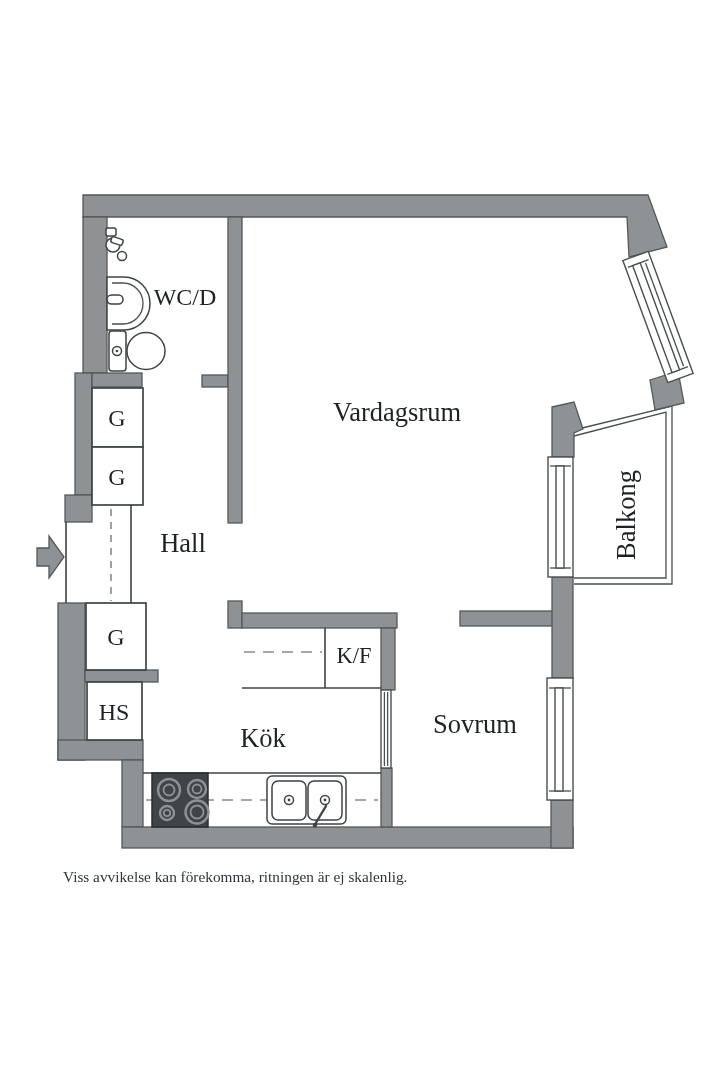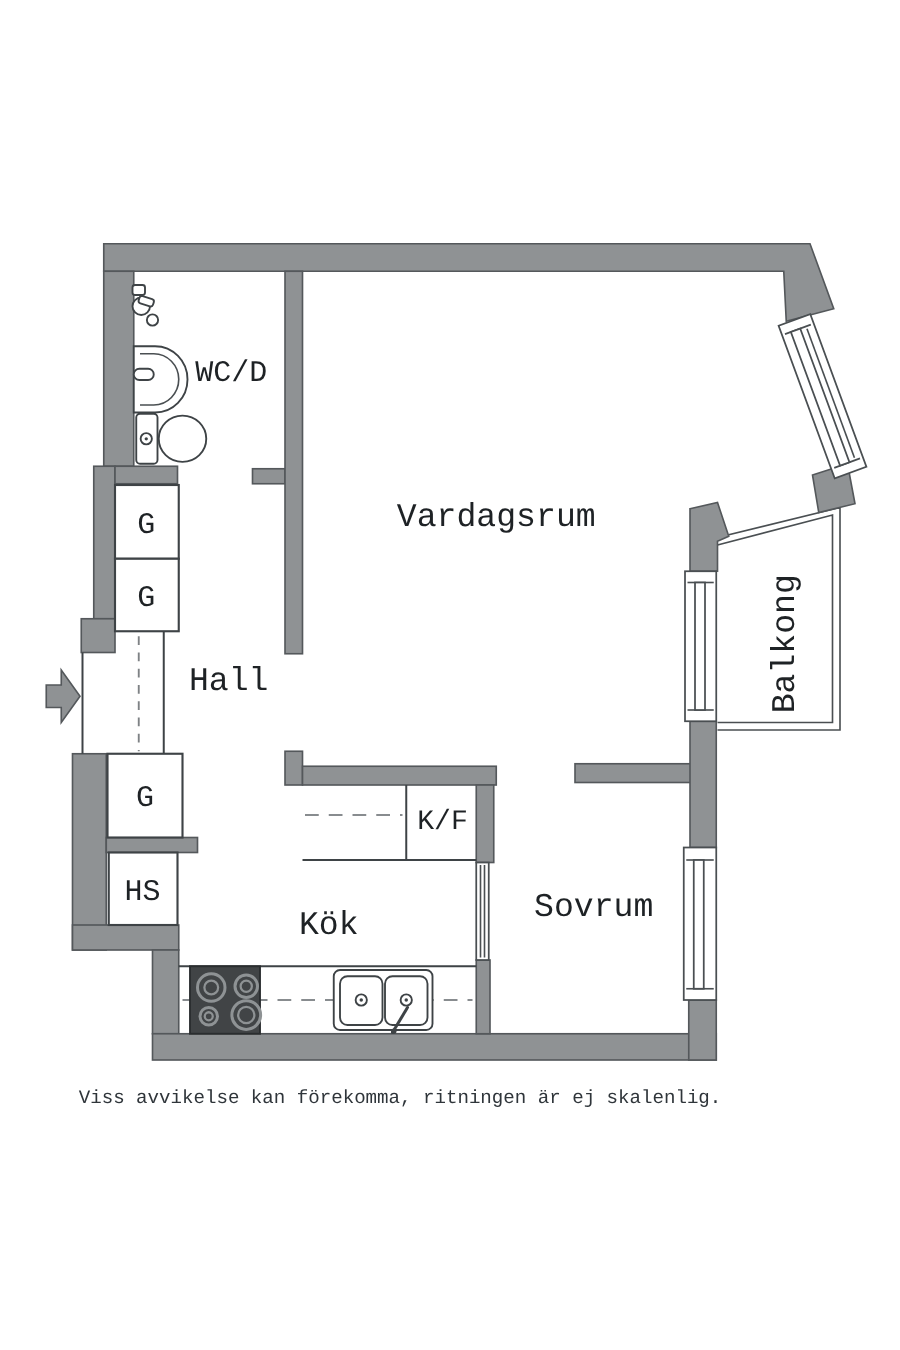--- a/index.html
+++ b/index.html
@@ -1,17 +1,17 @@
 <!DOCTYPE html>
 <html style="--wall_fill: #8F9294; --wall_outline: #54585B; --line: #3E4346; --text: #1E2225; --stove_fill: #414446;"><head>
 <meta charset="utf-8">
 <style>
   html,body{margin:0;padding:0;background:#ffffff;}
   .canvas{position:relative;width:720px;height:1080px;background:#ffffff;overflow:hidden;
-          font-family:Liberation Mono, monospace;}
+          font-family:Liberation Serif, serif;}
   svg{display:block;}
   .wall{fill:var(--wall_fill,#8F9294);stroke:var(--wall_outline,#54585B);stroke-width:1.3;}
   .box{fill:#ffffff;stroke:var(--line,#3E4346);stroke-width:1.7;}
   .fix{fill:#ffffff;stroke:var(--line,#3E4346);stroke-width:1.5;}
   .ln{stroke:var(--line,#3E4346);stroke-width:1.6;fill:none;}
   .thin{stroke:#4A4F52;stroke-width:1.3;fill:none;}
   .winframe{fill:#ffffff;stroke:#4A4F52;stroke-width:1.4;}
   .dash{stroke:#888C8F;stroke-width:1.6;fill:none;stroke-dasharray:11 8;}
   .dashdoor{stroke:#7E8285;stroke-width:1.5;fill:none;stroke-dasharray:7 6;}
   .stove{fill:var(--stove_fill,#414446);stroke:#2A2D2F;stroke-width:1.5;}

